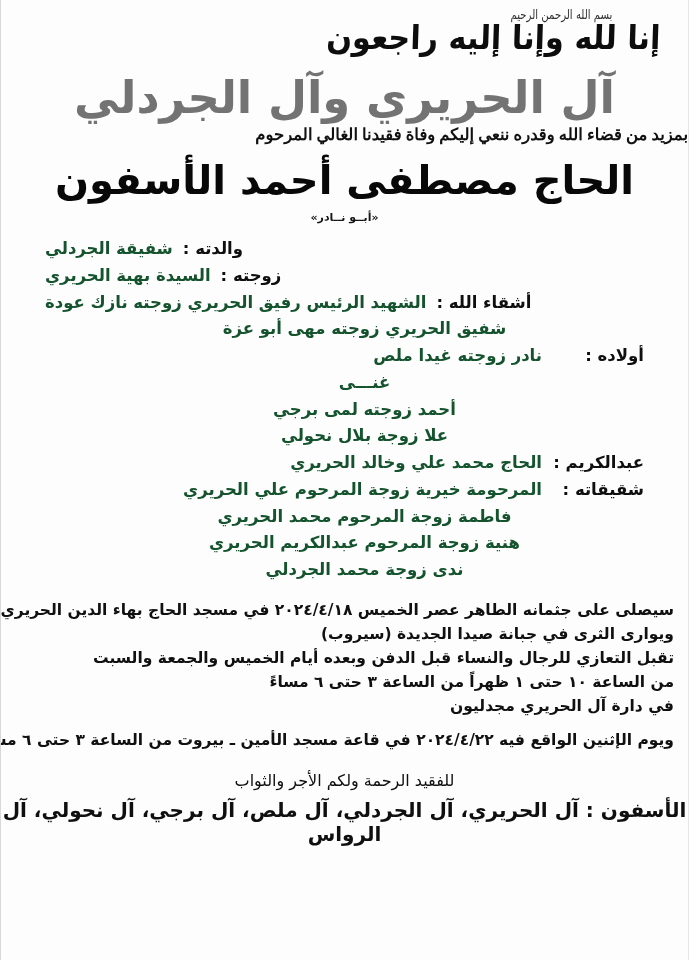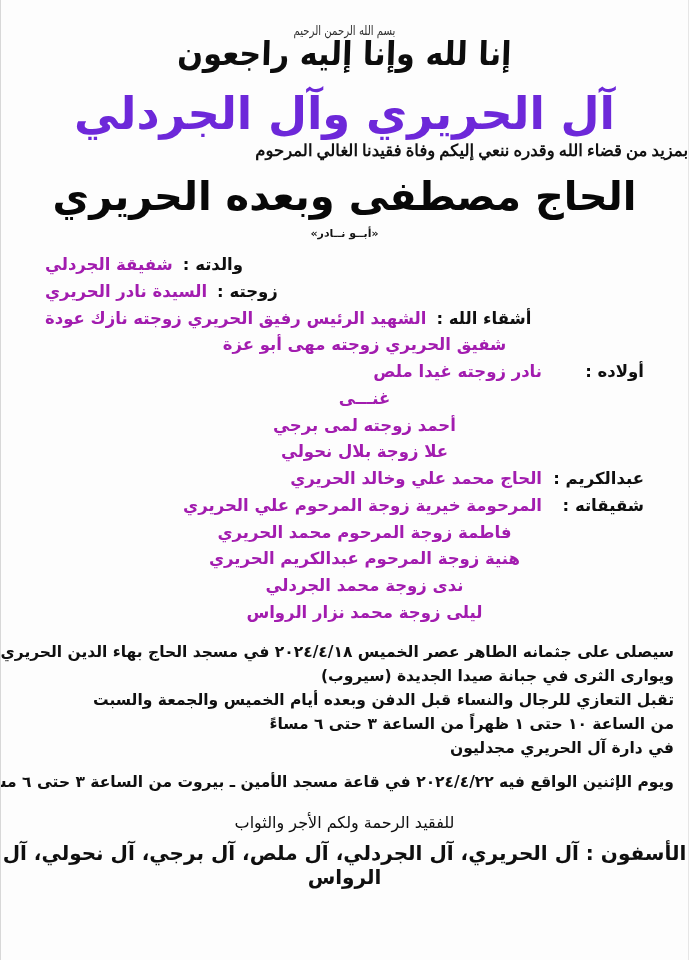--- a/index.html
+++ b/index.html
@@ -20,22 +20,21 @@
     overflow: hidden;
     box-sizing: border-box;
     border-left: 1px solid #d8d8d8;
     border-right: 1px solid #e6e6e6;
     color: #121212;
     direction: rtl;
   }
 
   
   .calligraphy-block {
-    text-align: center;
-    padding-top: 24px;
+    padding-top: 8px;
   }
   .basmala {
     font-family: "DejaVu Sans", sans-serif;
     font-size: 13px;
     letter-spacing: -1px;
     color: #1a1a1a;
     line-height: 1;
     transform: scaleX(0.78);
     opacity: 0.92;
   }
@@ -51,21 +50,21 @@
   }
 
   
   .families {
     text-align: center;
     font-size: 45px;
     font-weight: 700;
     line-height: 1.12;
     margin-top: 16px;
     letter-spacing: -1px;
-    color: #6d28d9;
+    color: #737373;
   }
 
   
   .announce {
     font-size: 16.5px;
     font-weight: 700;
     margin-top: 2px;
     color: #111;
     letter-spacing: -0.3px;
     font-family: Liberation Serif, serif;
@@ -112,29 +111,29 @@
     flex: 0 0 auto;
     text-align: justify;
     color: #0f0f0f;
     padding-left: 6px;
   }
   .rel-label.wide {
     min-width: 92px;
   }
   .rel-value {
     flex: 0 0 auto;
-    color: #a21caf;
+    color: #14532d;
     padding-right: 4px;
   }
   .rel-cont {
     text-align: left;
     font-size: 16.5px;
     font-weight: 700;
     line-height: 1.62;
-    color: #a21caf;
+    color: #14532d;
     white-space: nowrap;
   }
   .rel-cont.center-ish {
     text-align: center;
     padding-left: 40px;
   }
 
   
   .arrangements {
     margin-top: 14px;
@@ -177,33 +176,33 @@
 
   <div class="calligraphy-block">
     <div class="basmala">بسم الله الرحمن الرحيم</div>
     <div class="inna-lillah">إنا لله وإنا إليه راجعون</div>
   </div>
 
   <div class="families">آل الحريري وآل الجردلي</div>
 
   <div class="announce">بمزيد من قضاء الله وقدره ننعي إليكم وفاة فقيدنا الغالي المرحوم</div>
 
-  <div class="deceased">الحاج مصطفى وبعده الحريري</div>
+  <div class="deceased">الحاج مصطفى أحمد الأسفون</div>
   <div class="nickname">«أبــو نــادر»</div>
 
   <div class="relatives">
 
     <div class="rel-row indent">
       <span class="rel-label">والدته :</span>
       <span class="rel-value">شفيقة الجردلي</span>
     </div>
 
     <div class="rel-row indent">
       <span class="rel-label">زوجته :</span>
-      <span class="rel-value">السيدة نادر الحريري</span>
+      <span class="rel-value">السيدة بهية الحريري</span>
     </div>
 
     <div class="rel-row indent">
       <span class="rel-label">أشقاء الله :</span>
       <span class="rel-value">الشهيد الرئيس رفيق الحريري زوجته نازك عودة</span>
     </div>
     <div class="rel-cont center-ish">شفيق الحريري زوجته مهى أبو عزة</div>
 
     <div class="rel-row">
       <span class="rel-label wide">أولاده :</span>
@@ -218,21 +217,20 @@
       <span class="rel-value">الحاج محمد علي وخالد الحريري</span>
     </div>
 
     <div class="rel-row">
       <span class="rel-label wide">شقيقاته :</span>
       <span class="rel-value">المرحومة خيرية زوجة المرحوم علي الحريري</span>
     </div>
     <div class="rel-cont center-ish">فاطمة زوجة المرحوم محمد الحريري</div>
     <div class="rel-cont center-ish">هنية زوجة المرحوم عبدالكريم الحريري</div>
     <div class="rel-cont center-ish">ندى زوجة محمد الجردلي</div>
-    <div class="rel-cont center-ish">ليلى زوجة محمد نزار الرواس</div>
   </div>
 
   <div class="arrangements">
     <div class="arr-line">سيصلى على جثمانه الطاهر عصر الخميس ٢٠٢٤/٤/١٨ في مسجد الحاج بهاء الدين الحريري</div>
     <div class="arr-line">ويوارى الثرى في جبانة صيدا الجديدة (سيروب)</div>
     <div class="arr-line">تقبل التعازي للرجال والنساء قبل الدفن وبعده أيام الخميس والجمعة والسبت</div>
     <div class="arr-line">من الساعة ١٠ حتى ١ ظهراً من الساعة ٣ حتى ٦ مساءً</div>
     <div class="arr-line">في دارة آل الحريري مجدليون</div>
     <div class="arr-gap"></div>
     <div class="arr-line">ويوم الإثنين الواقع فيه ٢٠٢٤/٤/٢٢ في قاعة مسجد الأمين ـ بيروت من الساعة ٣ حتى ٦ مساءً</div>

